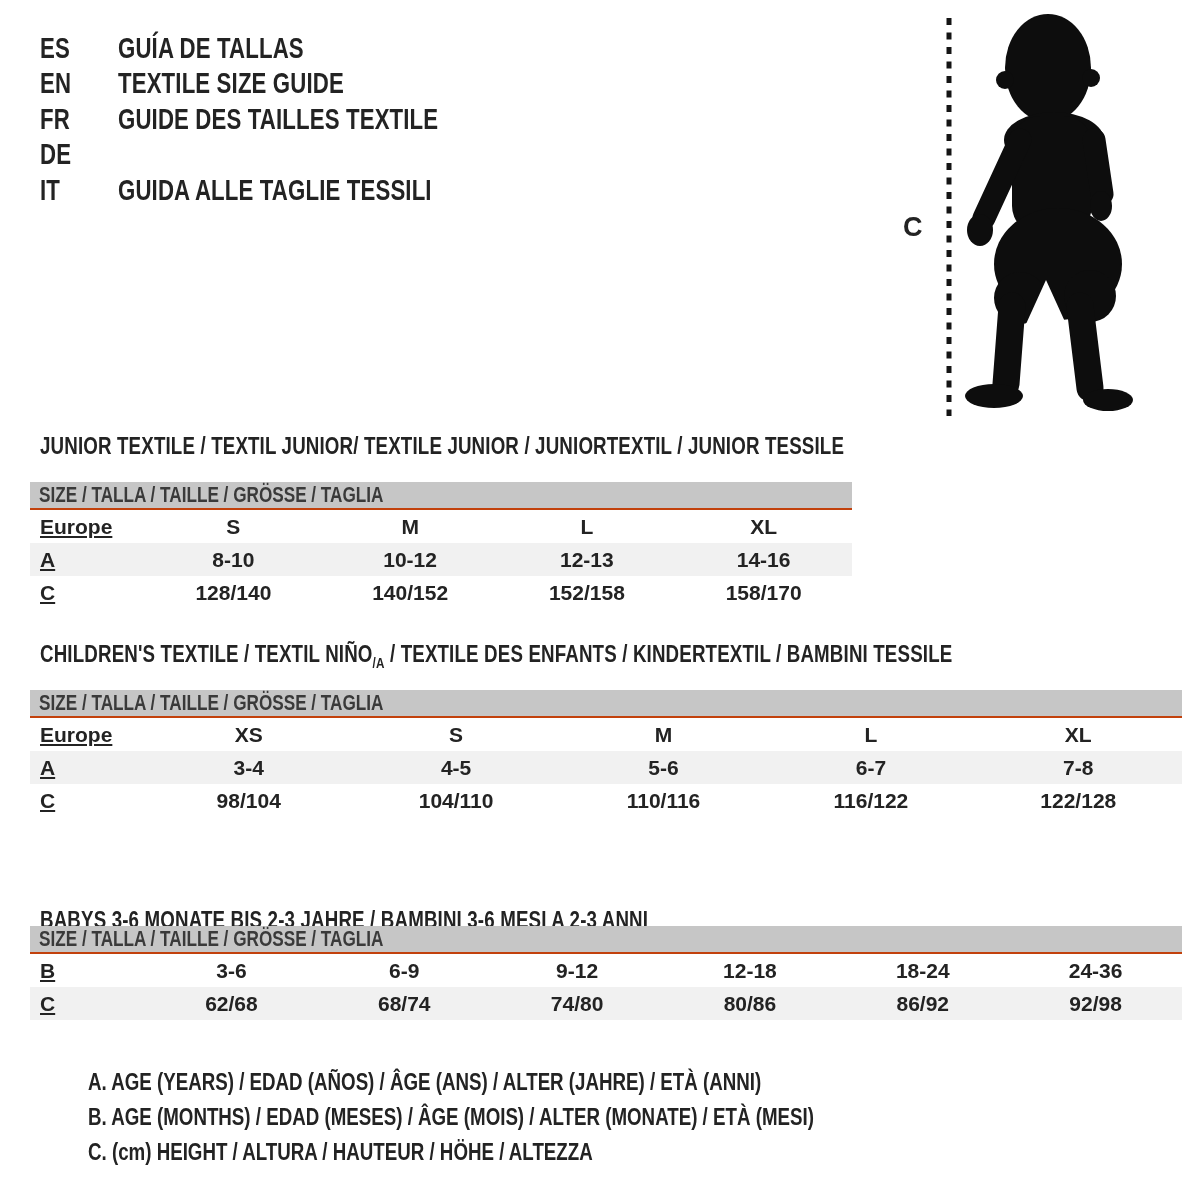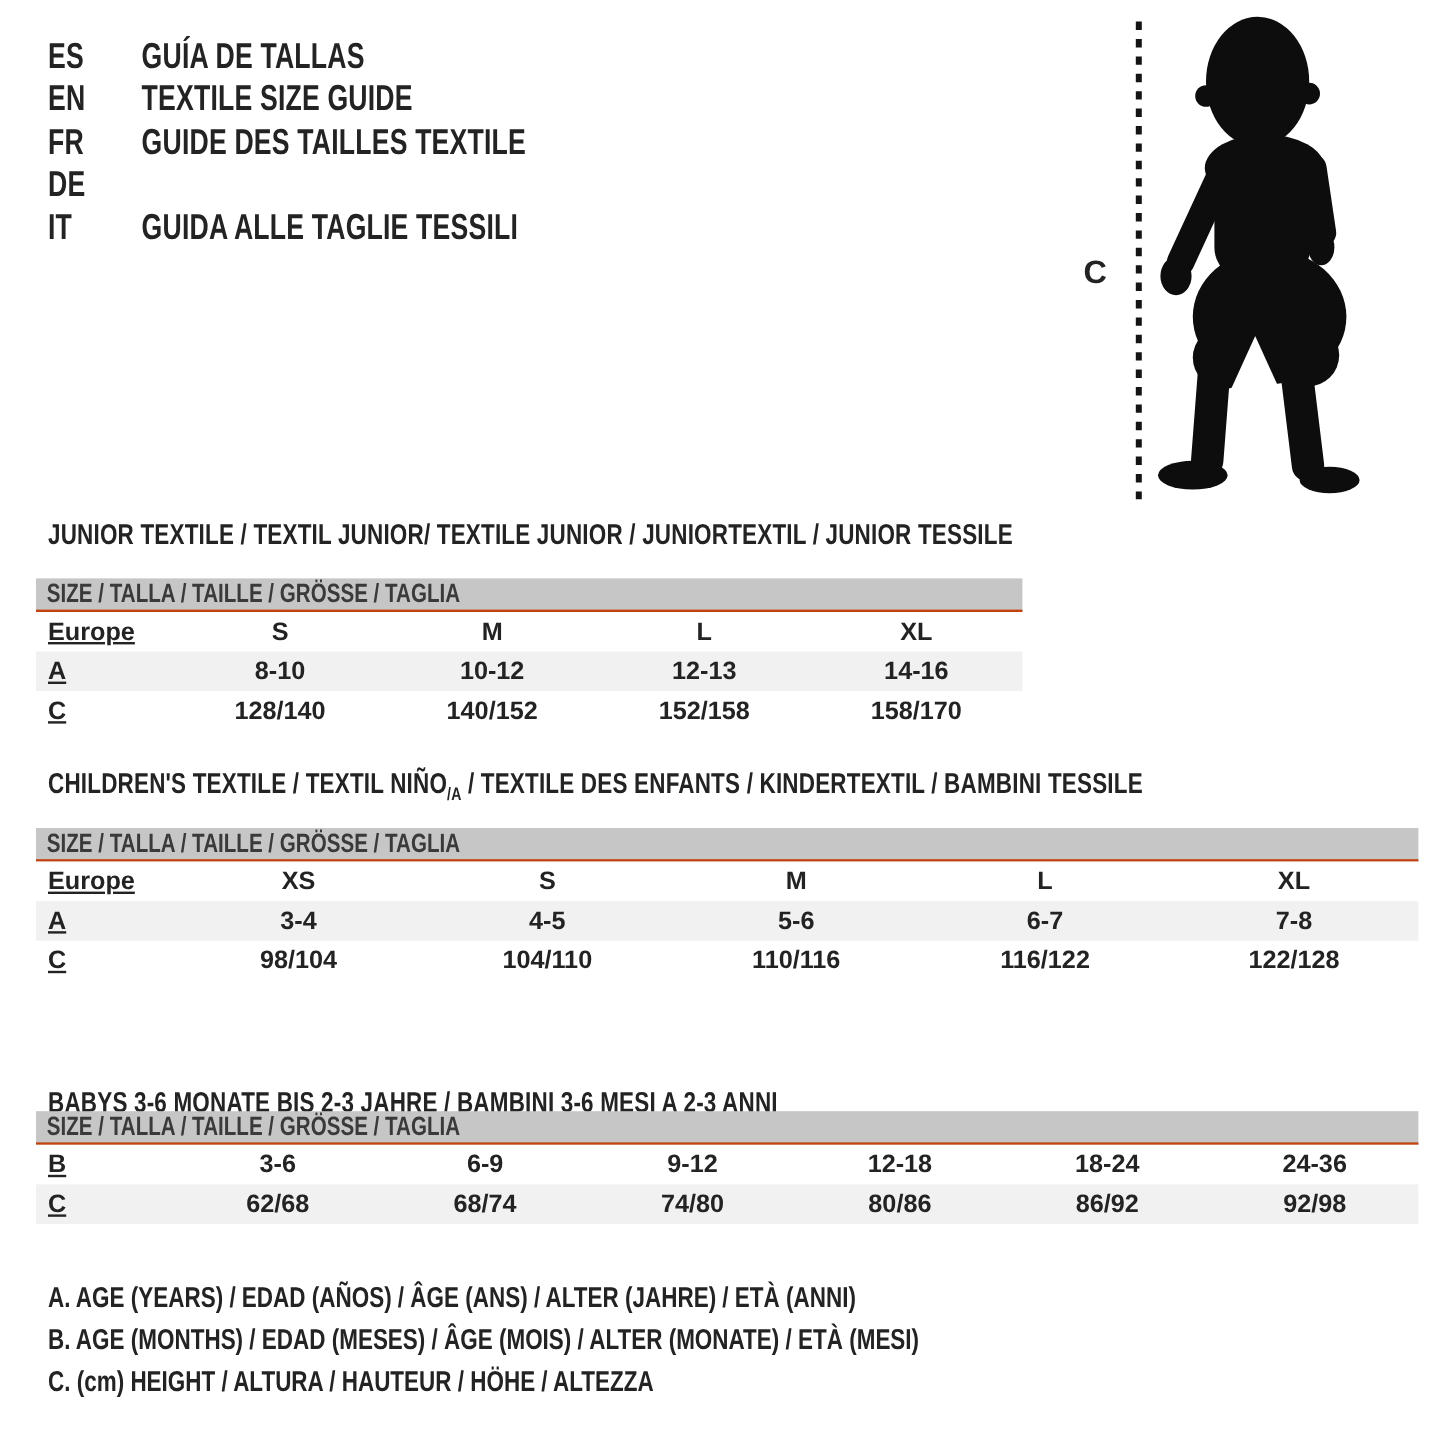--- a/index.html
+++ b/index.html
@@ -54,21 +54,21 @@
     padding-left:9px;
   }
   .table { position:absolute; left:30px; font-size:21px; }
   .trow { display:grid; align-items:center; height:33px; background:#ffffff; }
   .trow.shaded { background:#f1f1f1; }
   .tlabel { text-align:left; padding-left:10px;text-decoration:underline; }
   .tcell { text-align:center; }
 
   
   #legend { position:absolute; left:40px; top:1064px; }
-  .legend-line { height:35px; font-size:24px; display:flex; align-items:center; }
+  .legend-line { height:35px; font-size:24px; display:flex; align-items:center;margin-left:48px; }
 </style>
 </head>
 <body>
 
 <div id="canvas">
 
   <div id="lang-list">
     <div class="lang-row">
       <span class="lang-code"><span class="cond">ES</span></span>
       <span class="lang-title"><span class="cond">GUÍA DE TALLAS</span></span>

